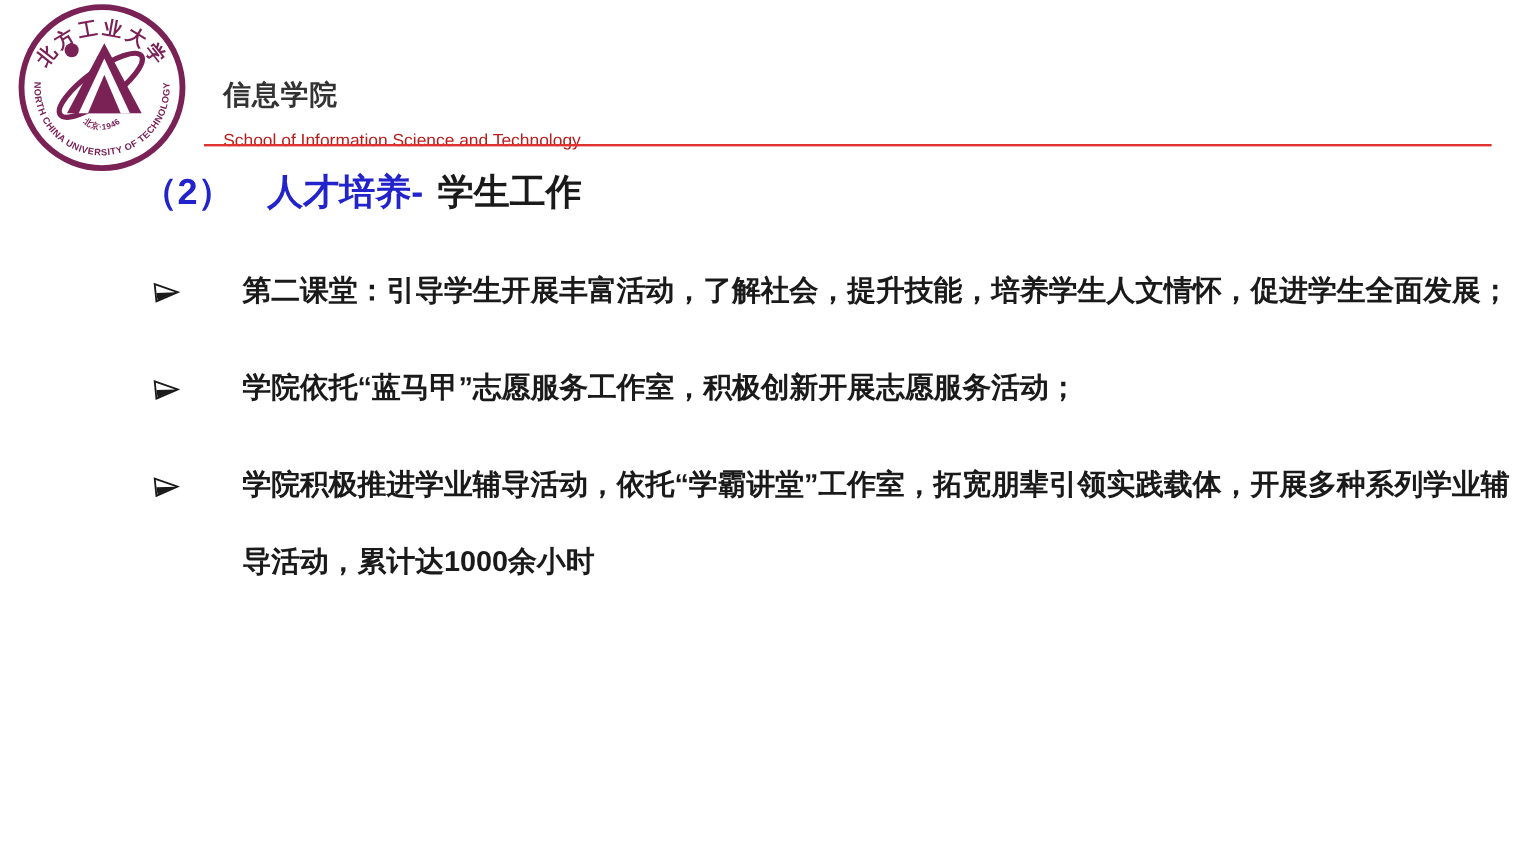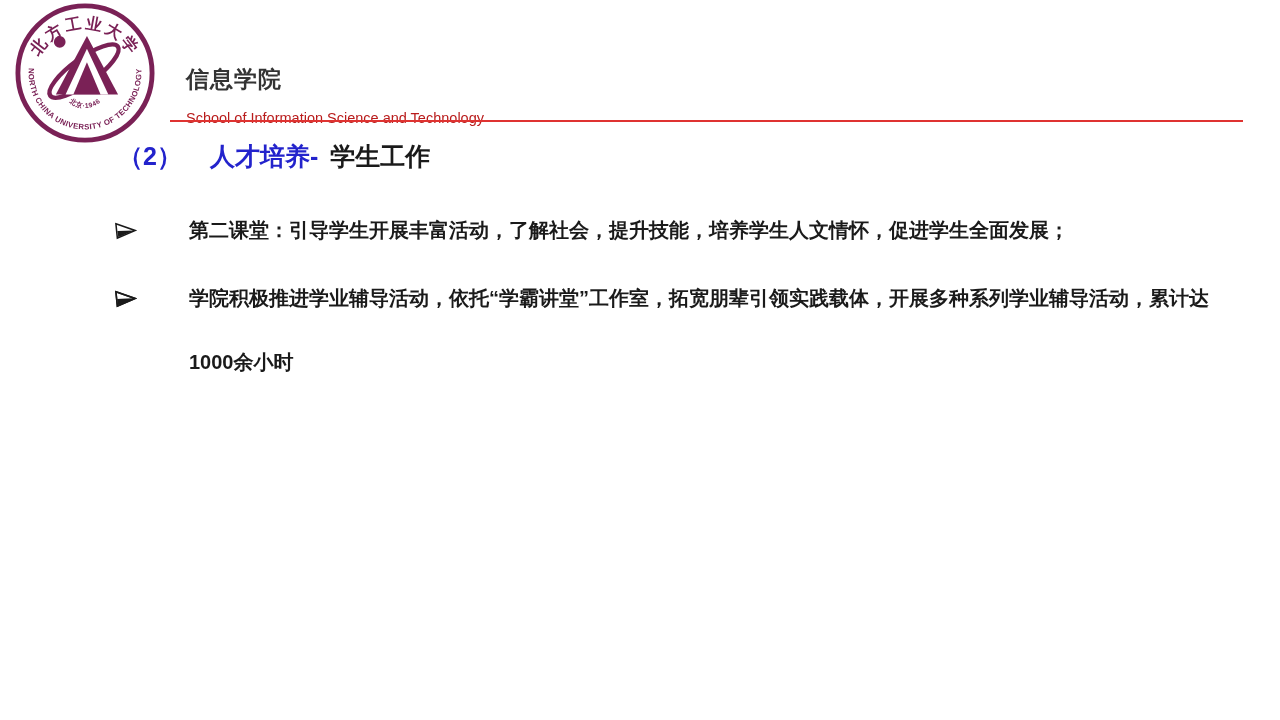--- a/index.html
+++ b/index.html
@@ -11,29 +11,29 @@
   .slide{position:absolute;inset:0;background:#ffffff;}
 
   
   .logo{position:absolute;left:15px;top:3px;width:140px;height:140px;}
   .header-text{position:absolute;left:186px;top:64px;}
   .college-cn{font-size:23px;font-weight:bold;color:#333333;letter-spacing:1px;}
   .college-en{font-size:14.5px;color:#b91c1c;margin-top:15px;}
   .divider{position:absolute;left:170px;top:120px;width:1073px;height:2px;background:#DF3331;}
 
   
-  .title{position:absolute;left:118px;top:140px;font-size:25px;font-weight:bold;color:#1A1A1A;white-space:nowrap;}
+  .title{position:absolute;left:118px;top:140px;font-size:30px;font-weight:bold;color:#1A1A1A;white-space:nowrap;}
   .title .prefix{margin-right:28px;}
   .title .highlight{margin-right:12px;}
 
   
   .bullets{position:absolute;left:110px;top:194px;width:1140px;}
   .bullet{
-    position:relative;margin:4px;padding:0 0 0 75px;
-    font-size:20px;font-weight:600;line-height:64px;color:#1A1A1A;
+    position:relative;margin:17px;padding:0 0 0 75px;
+    font-size:24px;font-weight:600;line-height:64px;color:#1A1A1A;
     width:1063px;text-align:left;
   }
   .bullet .marker{
     position:absolute;left:0;top:0;height:64px;width:26px;
     display:flex;align-items:center;justify-content:flex-start;
   }
   .bullet .marker svg{display:block;}
 </style>
 </head>
 <body>
@@ -89,20 +89,21 @@
     </div>
 
 
     <div class="bullet" style="color: rgb(26, 26, 26);">
       <span class="marker">
         <svg width="23" height="23" viewBox="0 0 24 24">
           <polygon points="2,5 22,12 3.5,20" fill="none" stroke="currentColor" stroke-width="1.6"></polygon>
           <polygon points="3.5,12.6 21,12.1 4.5,19" fill="currentColor"></polygon>
         </svg>
       </span>
+      <span>学院依托“蓝马甲”志愿服务工作室，积极创新开展志愿服务活动；</span>
     </div>
 
 
     <div class="bullet" style="color: rgb(26, 26, 26);">
       <span class="marker">
         <svg width="23" height="23" viewBox="0 0 24 24">
           <polygon points="2,5 22,12 3.5,20" fill="none" stroke="currentColor" stroke-width="1.6"></polygon>
           <polygon points="3.5,12.6 21,12.1 4.5,19" fill="currentColor"></polygon>
         </svg>
       </span>

